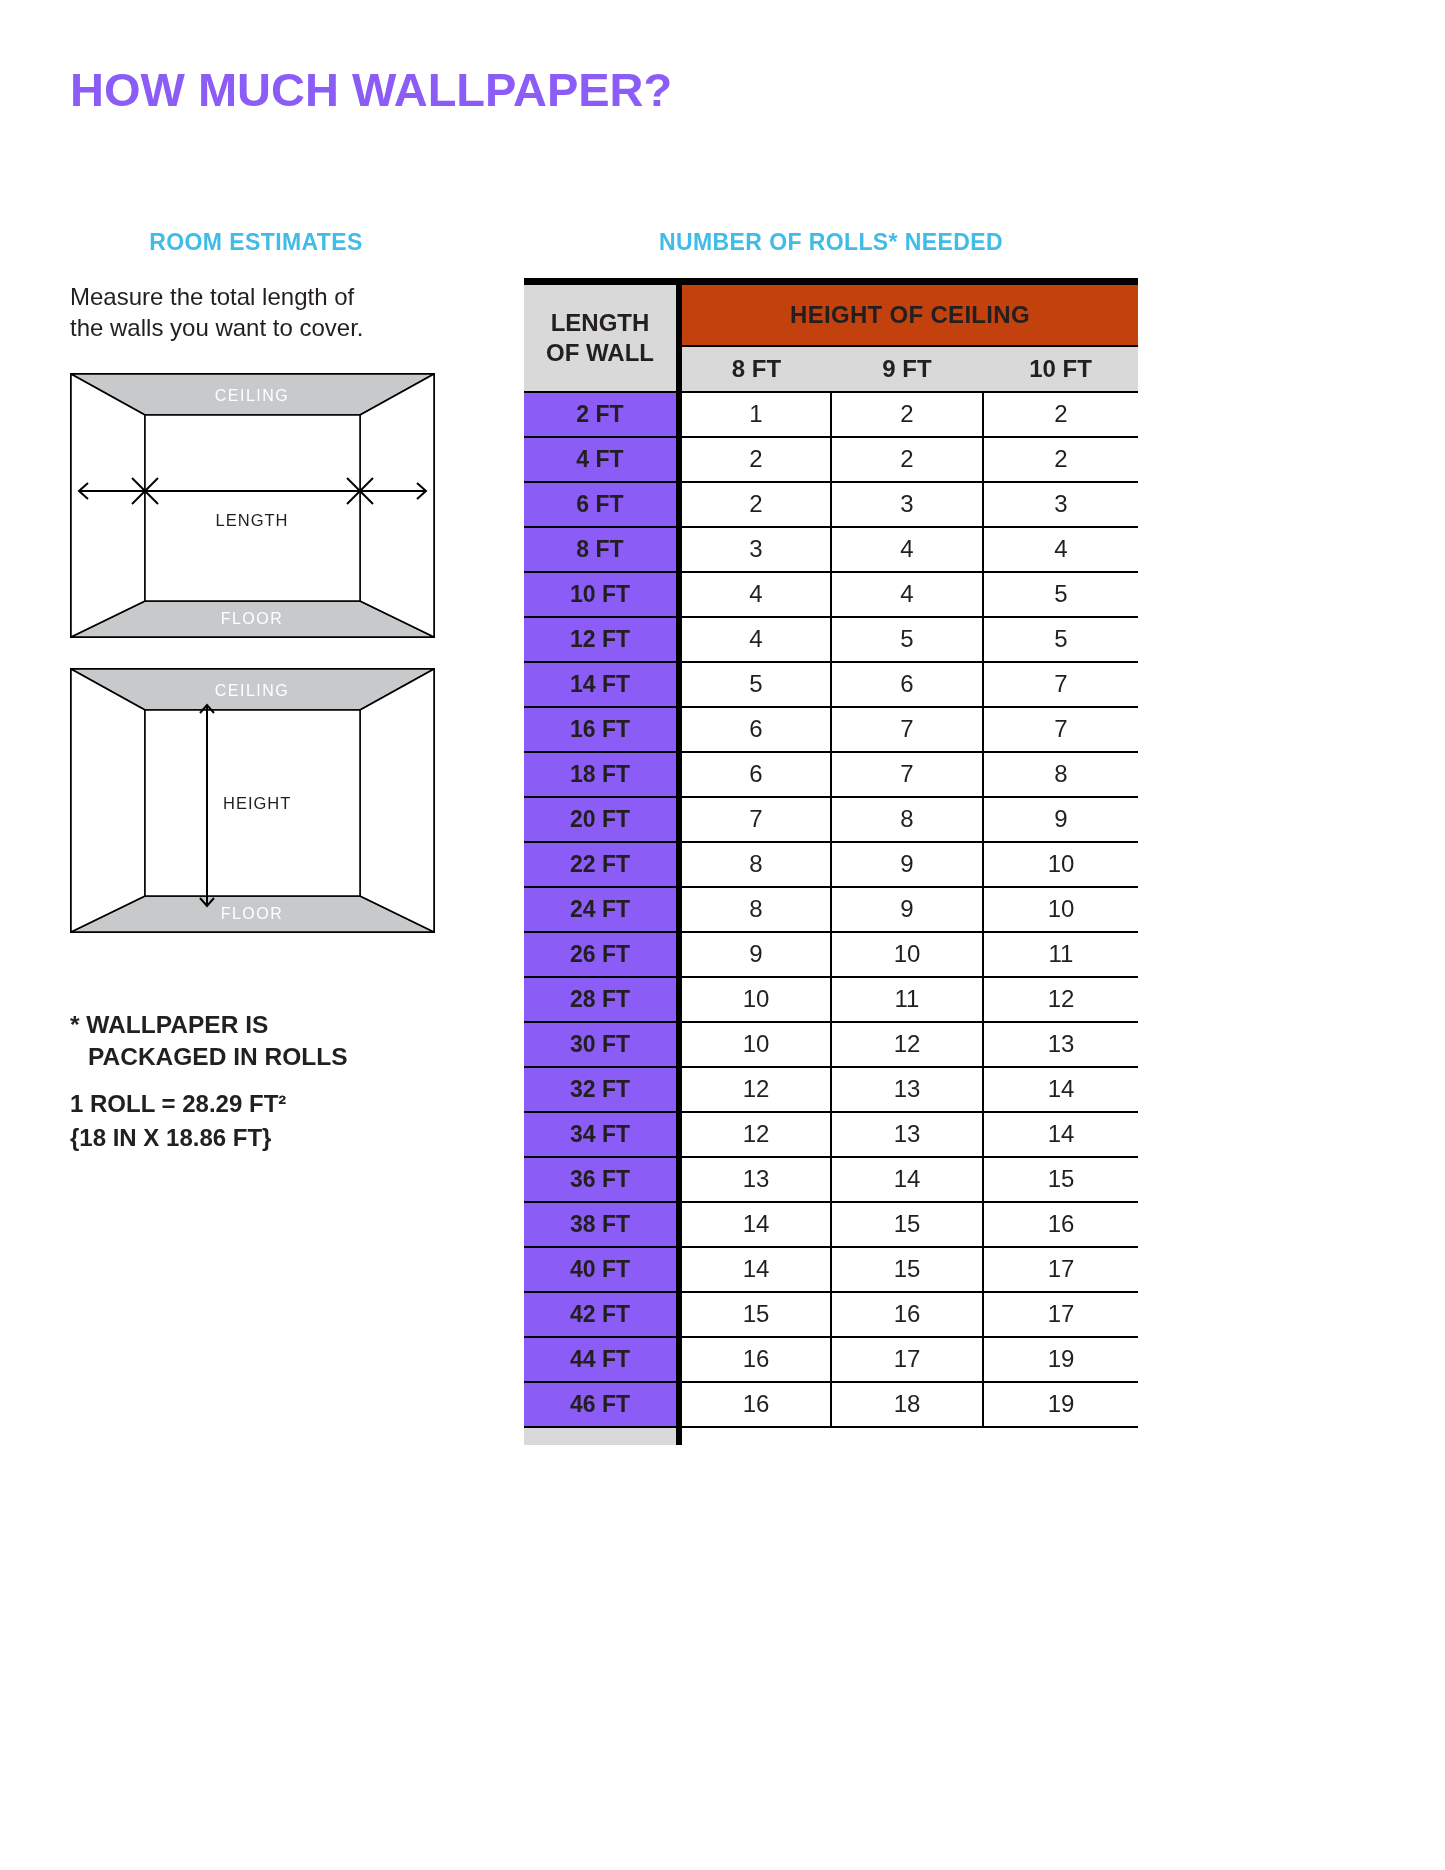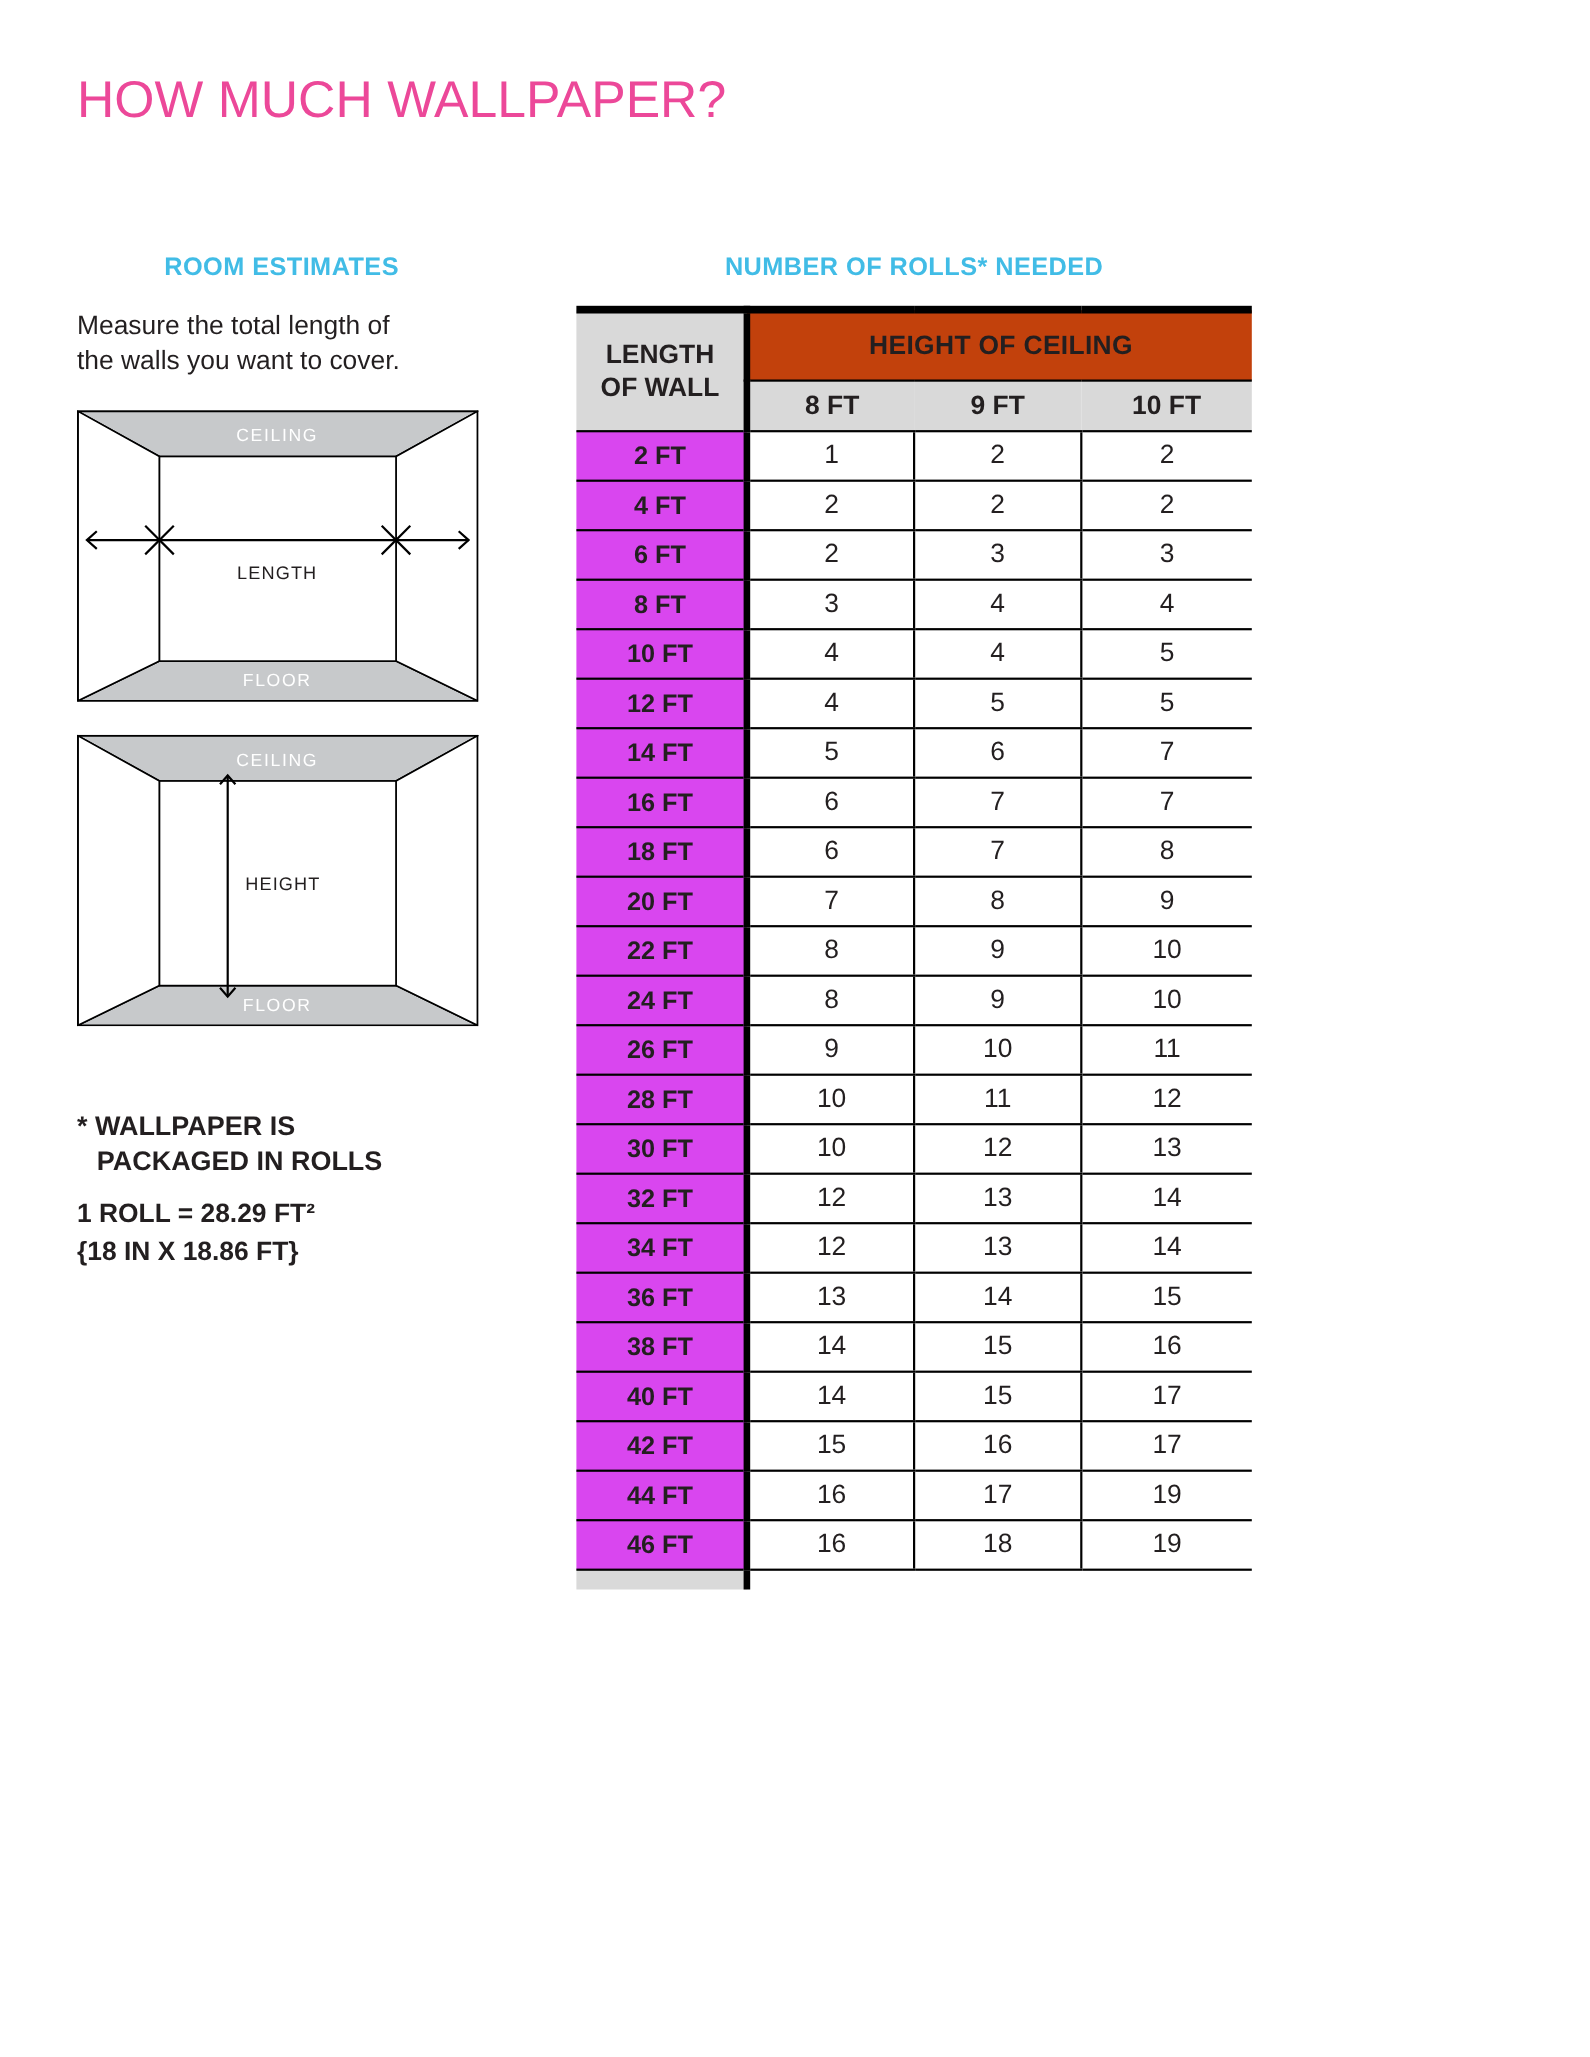--- a/index.html
+++ b/index.html
@@ -8,23 +8,23 @@
     width: 1445px;
     height: 1870px;
     margin: 0 auto;
     font-family: "Liberation Sans", sans-serif;
     color: #231f20;
     overflow: hidden;
   }
   .page { padding: 62px 70px 0 70px; }
 
   .main-title {
-    color: #ec4899;
+    color: #8b5cf6;
     font-size: 47px;
-    font-weight: normal;
+    font-weight: bold;
     letter-spacing: 0;
   }
 
   .columns { display: flex; margin-top: 112px; }
   .left-col  { width: 372px; flex: none; }
   .right-col { width: 614px; flex: none; margin-left: 82px; }
 
   .section-heading {
     color: #41bce6;
     font-size: 23px;
@@ -102,21 +102,21 @@
     font-weight: bold;
     letter-spacing: 0.3px;
   }
   .subhead th {
     background: #d9d9d9;
     height: 46px;
     font-size: 24px;
     font-weight: bold;
   }
   table.rolls .label-cell {
-    background: #d946ef;
+    background: #8b5cf6;
     border-right: 6px solid #000;
     font-size: 23px;
     font-weight: bold;
     height: 45px;
   }
   table.rolls .data-cell {
     background: #ffffff;
     font-size: 24px;
     font-weight: normal;
   }

